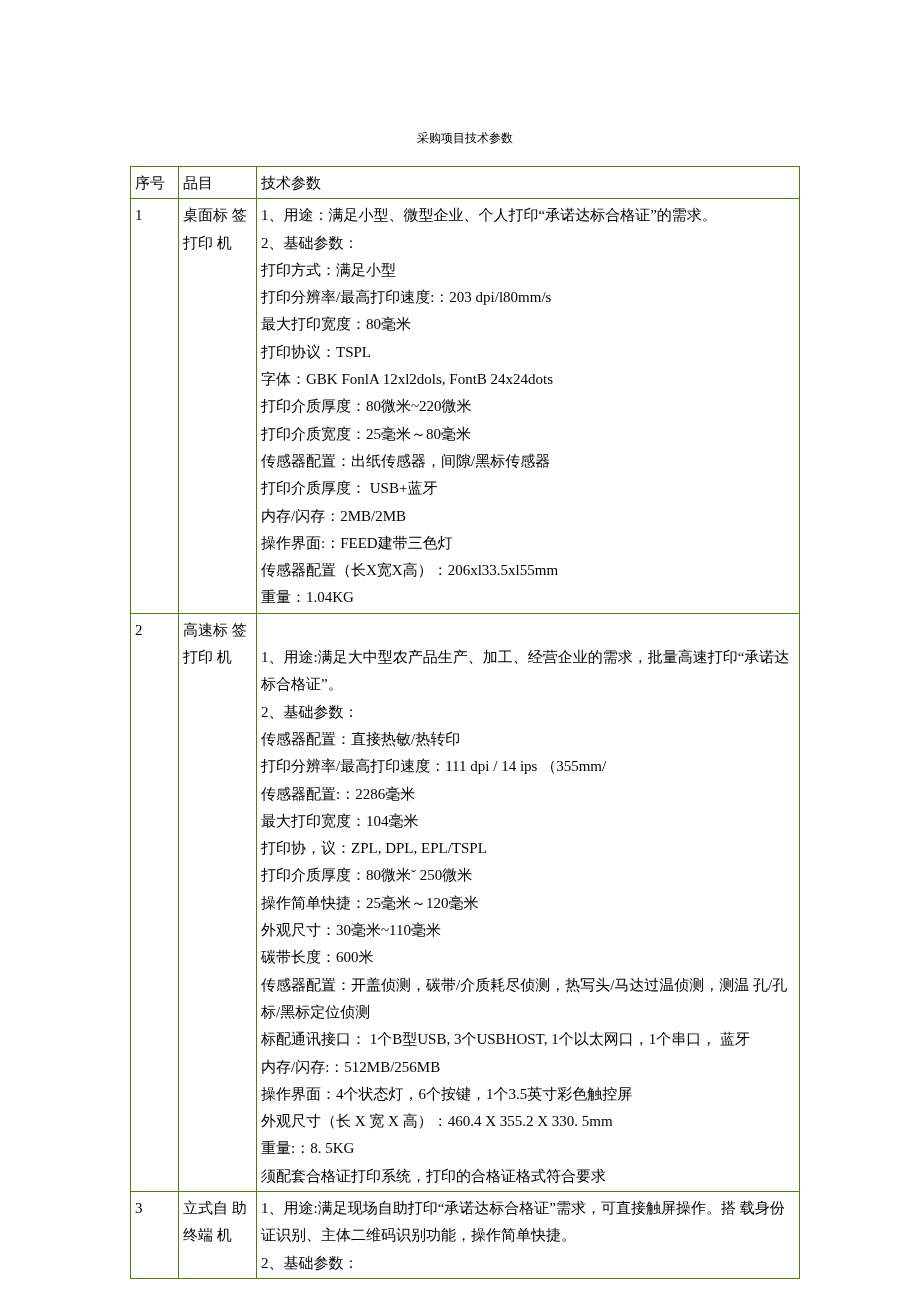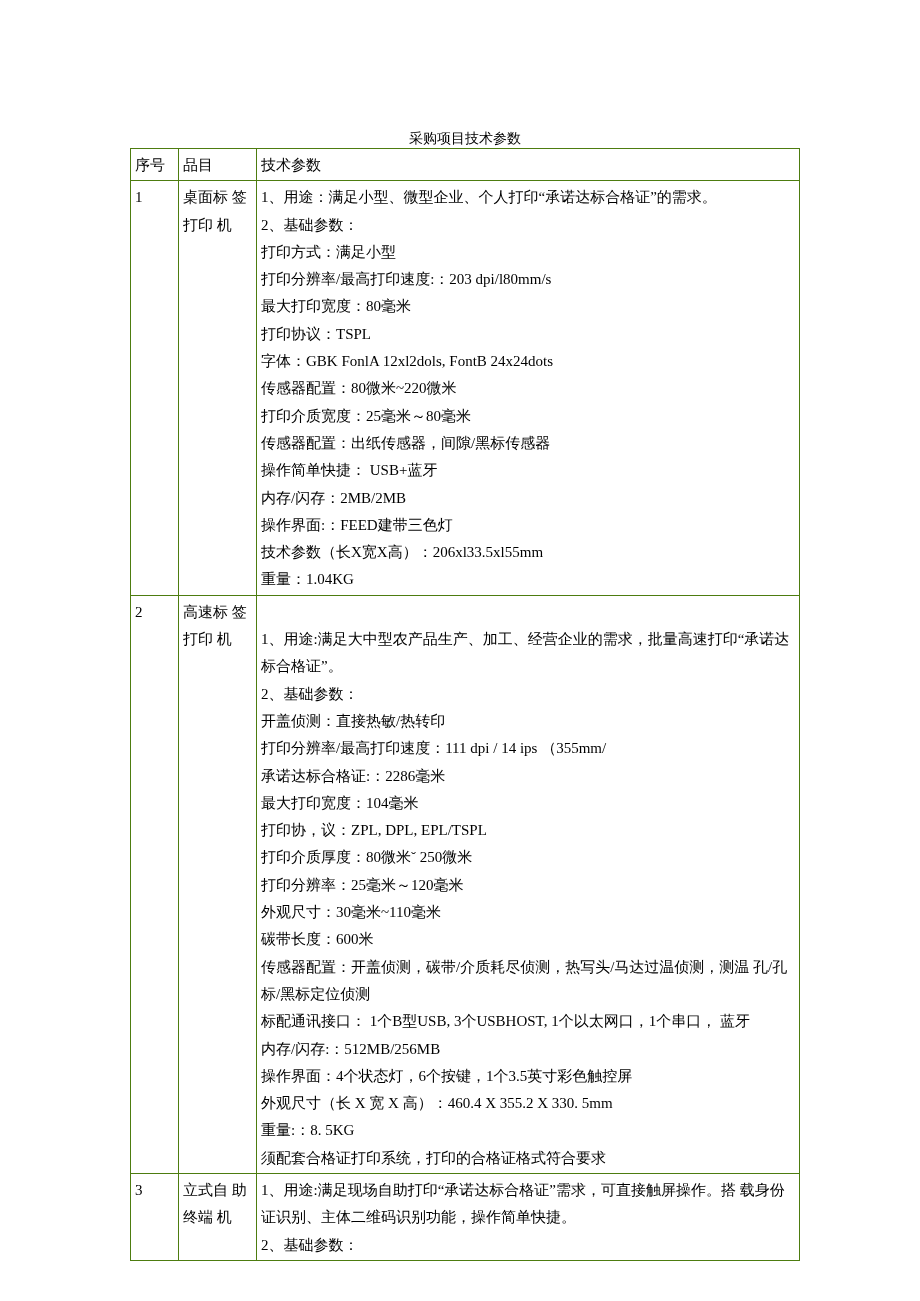--- a/index.html
+++ b/index.html
@@ -9,22 +9,22 @@
     color: #000;
     margin: 0;
     padding: 0;
     width: 920px;
   }
   .page {
     padding: 130px 120px 120px 130px;
   }
   .title {
     text-align: center;
-    font-size: 14px;
-    margin-bottom: 0;
+    font-size: 12px;
+    margin-bottom: 19px;
   }
   table.main {
     width: 100%;
     border-collapse: collapse;
     table-layout: fixed;
   }
   table.main td {
     border: 1px solid #4d7c0f;
     vertical-align: top;
     padding: 3px 2px 1px 4px;
@@ -60,44 +60,44 @@
           <td>1</td>
           <td>桌面标 签打印 机</td>
           <td>
             <span class="spec-line">1、用途：满足小型、微型企业、个人打印“承诺达标合格证”的需求。</span>
             <span class="spec-line">2、基础参数：</span>
             <span class="spec-line">打印方式：满足小型</span>
             <span class="spec-line">打印分辨率/最高打印速度:：203 dpi/l80mm/s</span>
             <span class="spec-line">最大打印宽度：80毫米</span>
             <span class="spec-line">打印协议：TSPL</span>
             <span class="spec-line">字体：GBK FonlA 12xl2dols, FontB 24x24dots</span>
-            <span class="spec-line">传感器配置：80微米~220微米</span>
+            <span class="spec-line">打印介质厚度：80微米~220微米</span>
             <span class="spec-line">打印介质宽度：25毫米～80毫米</span>
             <span class="spec-line">传感器配置：出纸传感器，间隙/黑标传感器</span>
-            <span class="spec-line">操作简单快捷： USB+蓝牙</span>
+            <span class="spec-line">打印介质厚度： USB+蓝牙</span>
             <span class="spec-line">内存/闪存：2MB/2MB</span>
             <span class="spec-line">操作界面:：FEED建带三色灯</span>
-            <span class="spec-line">技术参数（长X宽X高）：206xl33.5xl55mm</span>
+            <span class="spec-line">传感器配置（长X宽X高）：206xl33.5xl55mm</span>
             <span class="spec-line">重量：1.04KG</span>
           </td>
         </tr>
         <tr>
           <td>2</td>
           <td>高速标 签打印 机</td>
           <td>
             <span class="spec-line">&nbsp;</span>
             <span class="spec-line">1、用途:满足大中型农产品生产、加工、经营企业的需求，批量高速打印“承诺达标合格证”。</span>
             <span class="spec-line">2、基础参数：</span>
-            <span class="spec-line">开盖侦测：直接热敏/热转印</span>
+            <span class="spec-line">传感器配置：直接热敏/热转印</span>
             <span class="spec-line">打印分辨率/最高打印速度：111 dpi / 14 ips （355mm/</span>
-            <span class="spec-line">承诺达标合格证:：2286毫米</span>
+            <span class="spec-line">传感器配置:：2286毫米</span>
             <span class="spec-line">最大打印宽度：104毫米</span>
             <span class="spec-line">打印协，议：ZPL, DPL, EPL/TSPL</span>
             <span class="spec-line">打印介质厚度：80微米ˇ 250微米</span>
-            <span class="spec-line">打印分辨率：25毫米～120毫米</span>
+            <span class="spec-line">操作简单快捷：25毫米～120毫米</span>
             <span class="spec-line">外观尺寸：30毫米~110毫米</span>
             <span class="spec-line">碳带长度：600米</span>
             <span class="spec-line">传感器配置：开盖侦测，碳带/介质耗尽侦测，热写头/马达过温侦测，测温 孔/孔标/黑标定位侦测</span>
             <span class="spec-line">标配通讯接口：  1个B型USB, 3个USBHOST, 1个以太网口，1个串口，   蓝牙</span>
             <span class="spec-line">内存/闪存:：512MB/256MB</span>
             <span class="spec-line">操作界面：4个状态灯，6个按键，1个3.5英寸彩色触控屏</span>
             <span class="spec-line">外观尺寸（长 X 宽 X 高）：460.4 X 355.2 X 330. 5mm</span>
             <span class="spec-line">重量:：8. 5KG</span>
             <span class="spec-line">须配套合格证打印系统，打印的合格证格式符合要求</span>
           </td>

